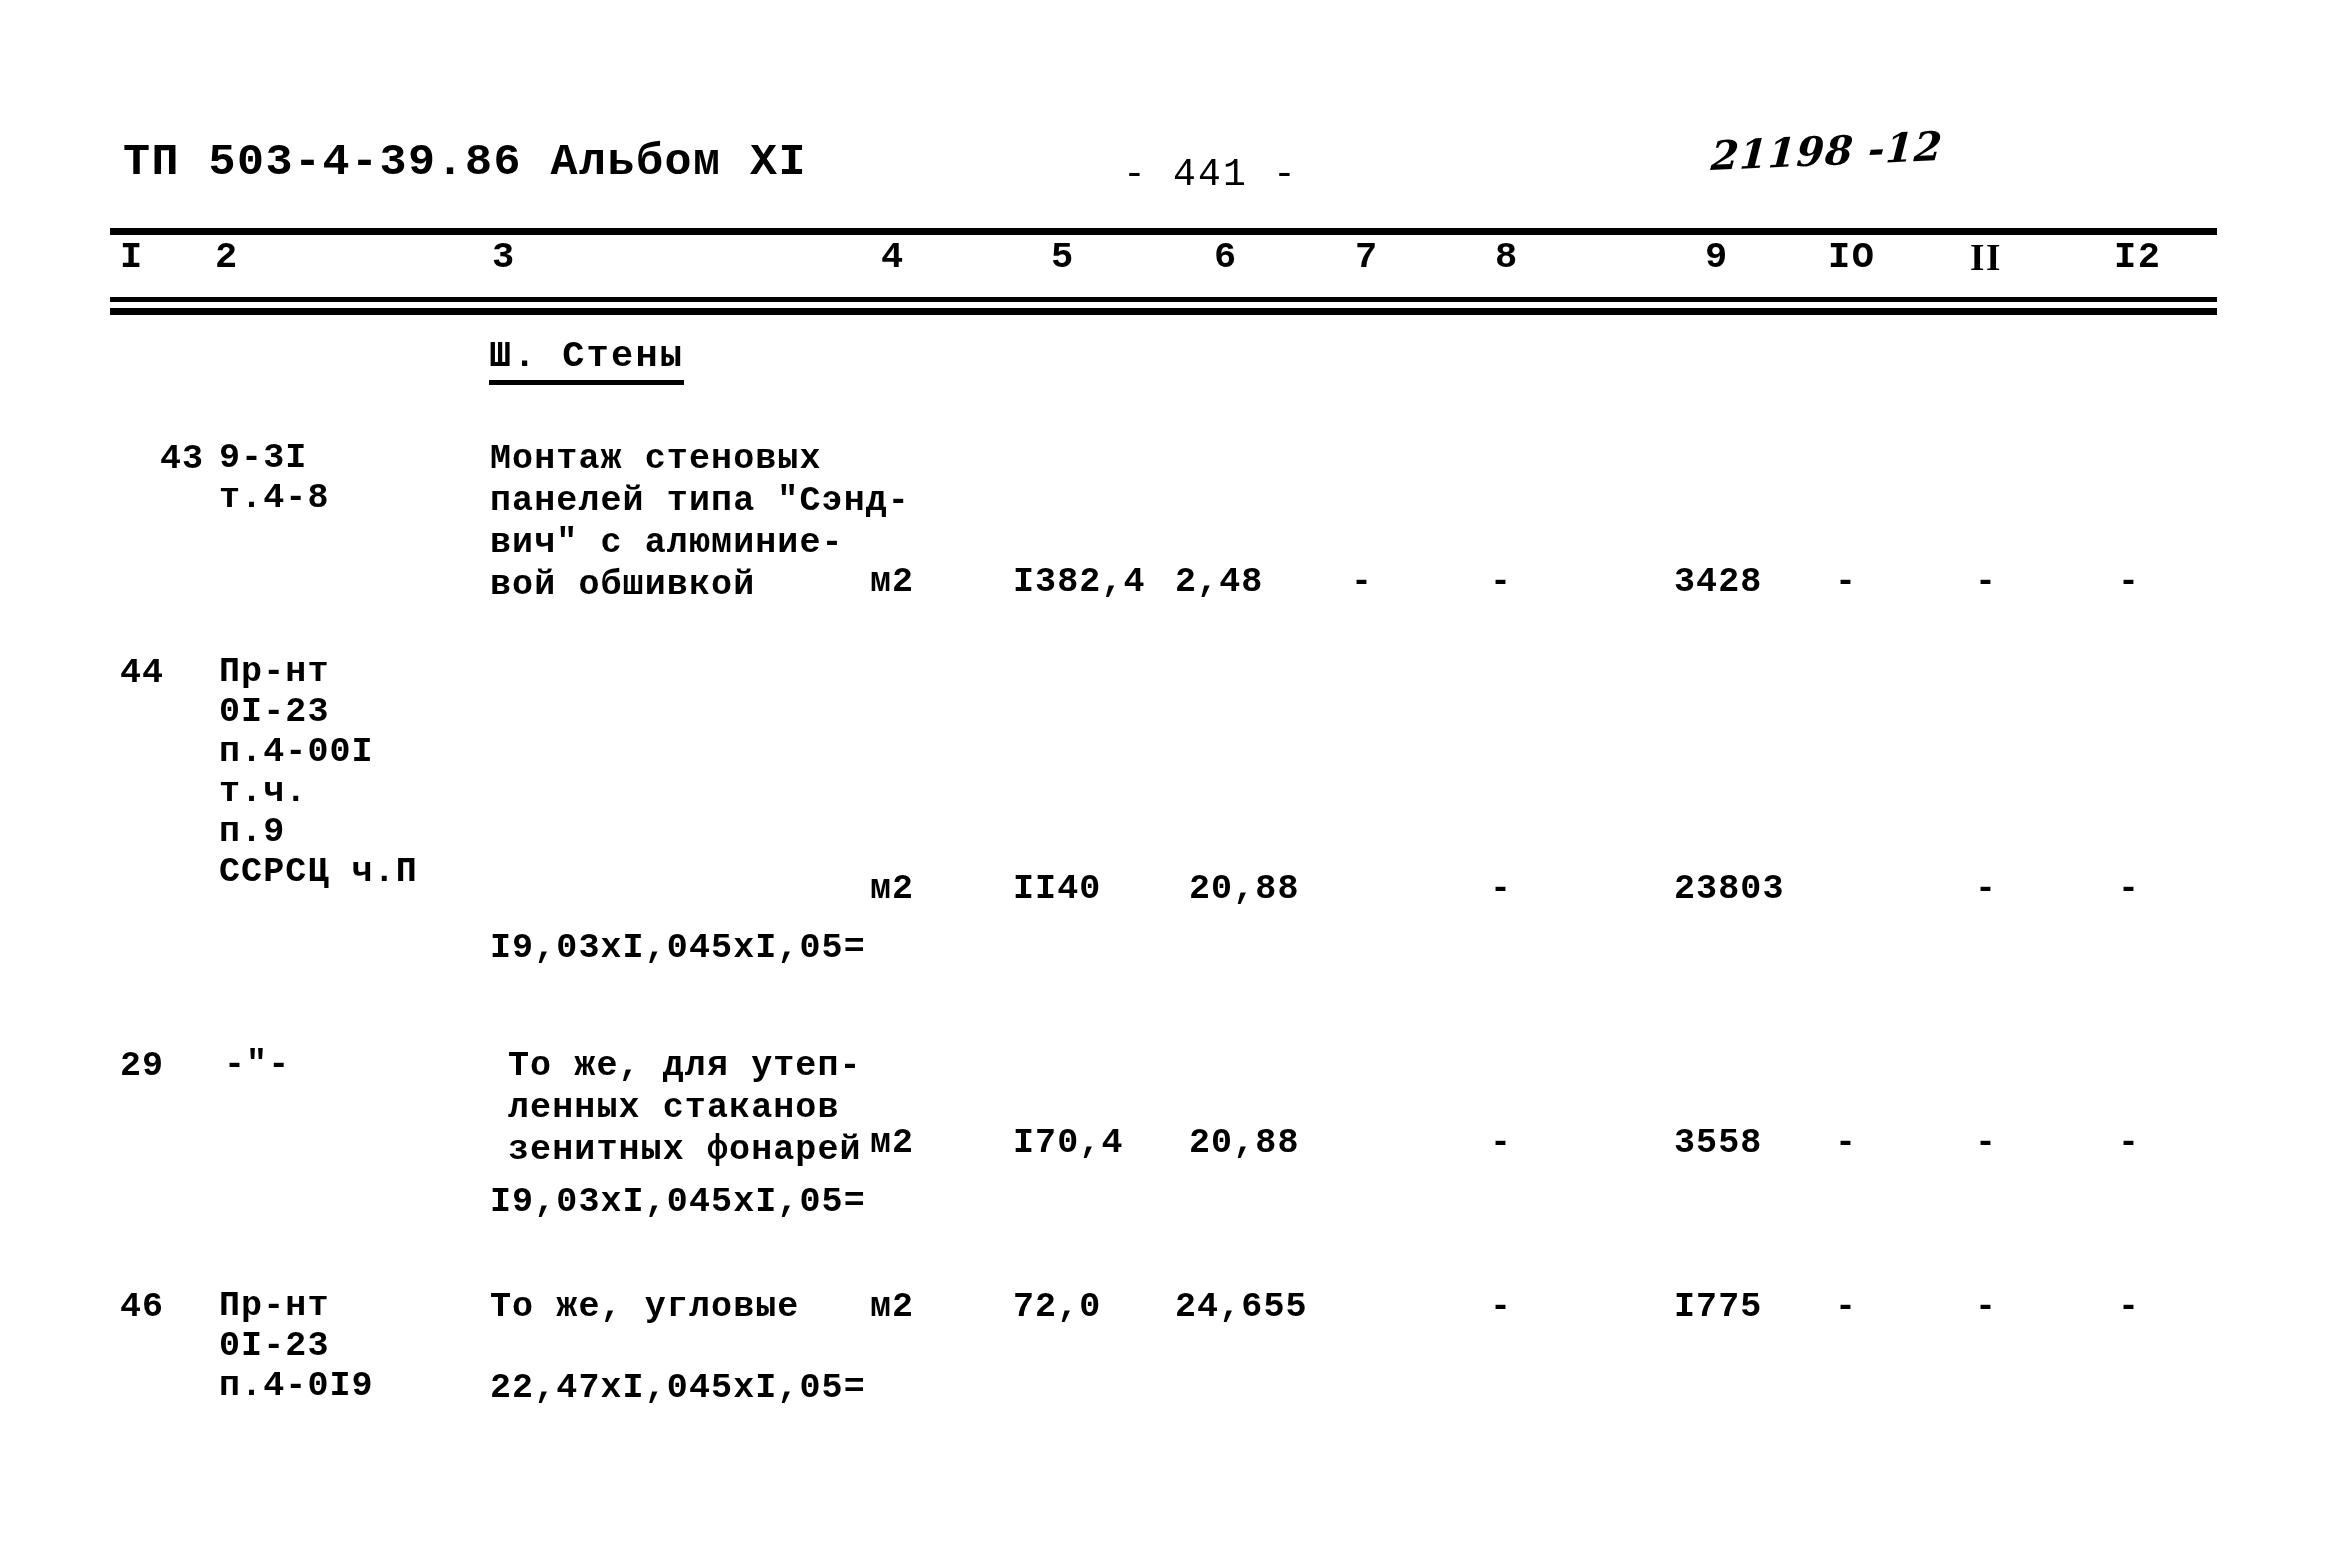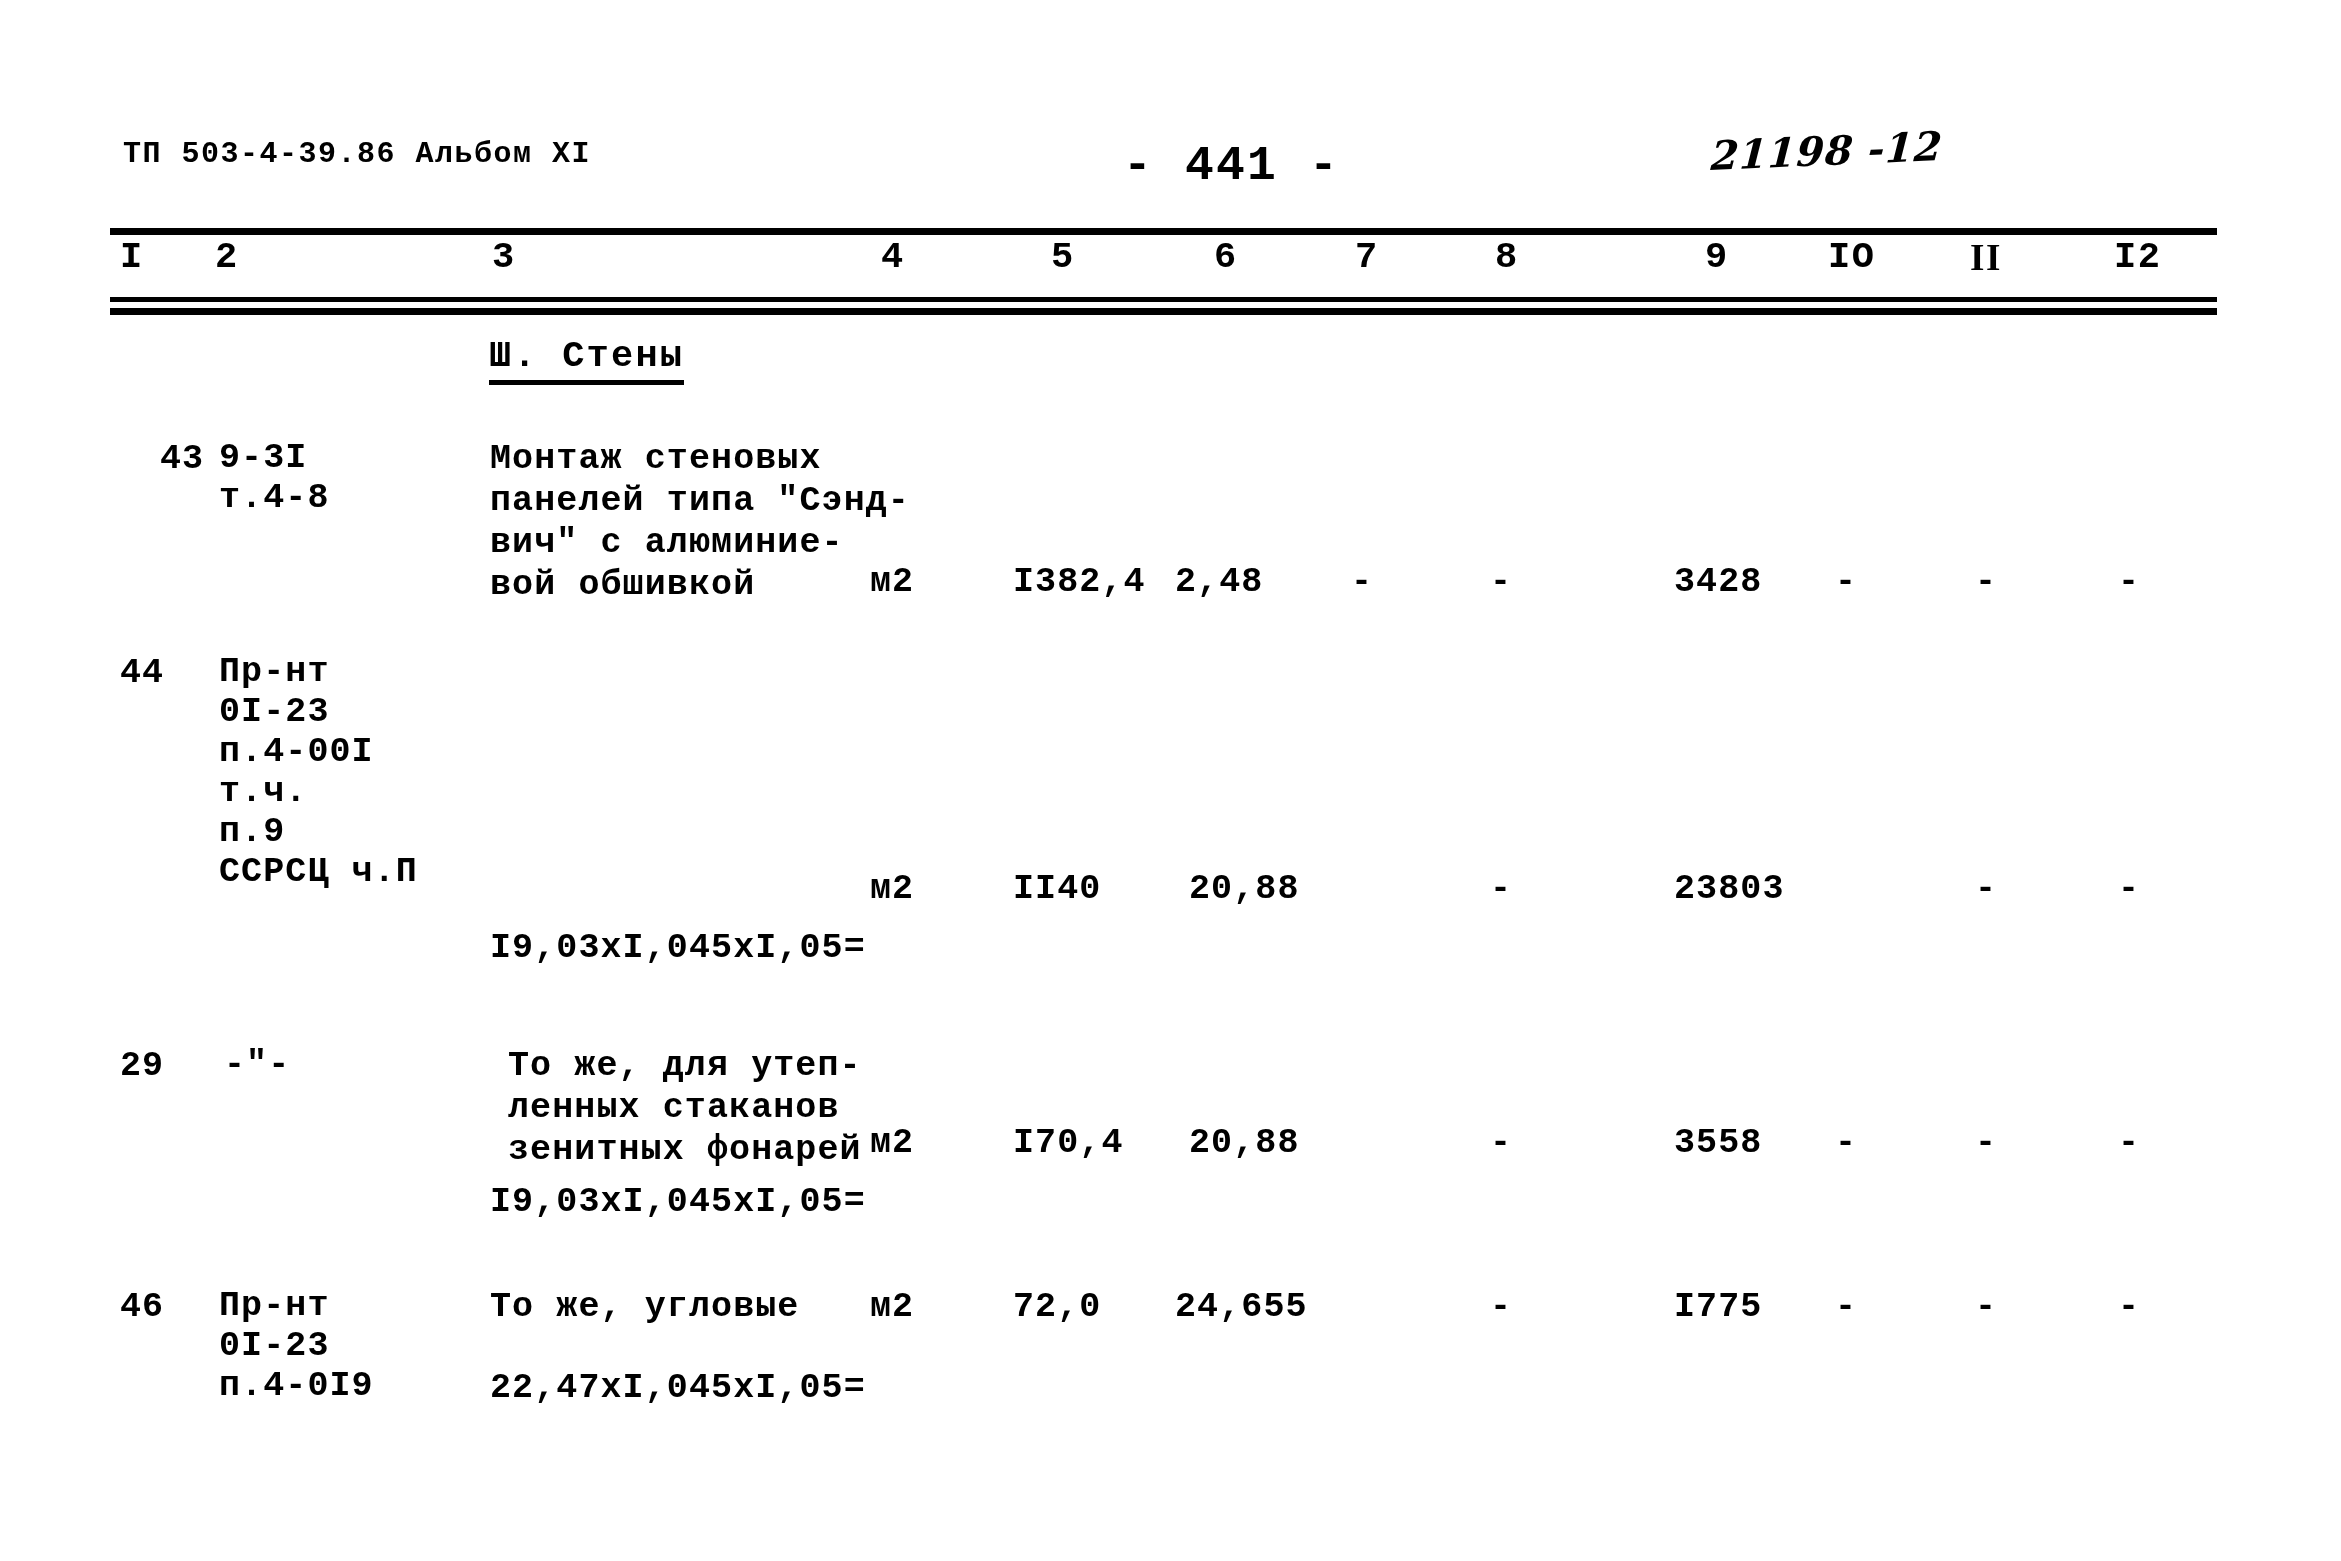--- a/index.html
+++ b/index.html
@@ -25,32 +25,32 @@
     position: absolute;
     left: 0;
     top: 137px;
     width: 2342px;
     height: 51px;
   }
   .doc-code {
     position: absolute;
     left: 123px;
     top: 0;
-    font-size: 30px;
+    font-size: 45px;
     letter-spacing: 1.5px;
     font-weight: 700;
     white-space: nowrap;
   }
   .page-number {
     position: absolute;
     left: 1123px;
-    top: 2px;
-    font-size: 48px;
+    top: 16px;
+    font-size: 38px;
     letter-spacing: 2.2px;
-    font-weight: 700;
+    font-weight: 400;
     white-space: nowrap;
   }
   .hand-note {
     position: absolute;
     left: 1711px;
     top: -10.3px;
     font-family: "DejaVu Serif", serif;
     font-style: italic;
     font-weight: 700;
     font-size: 40px;

